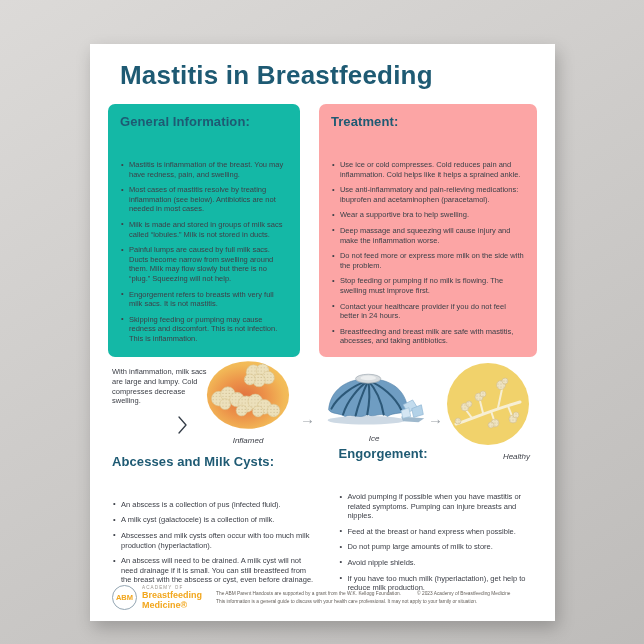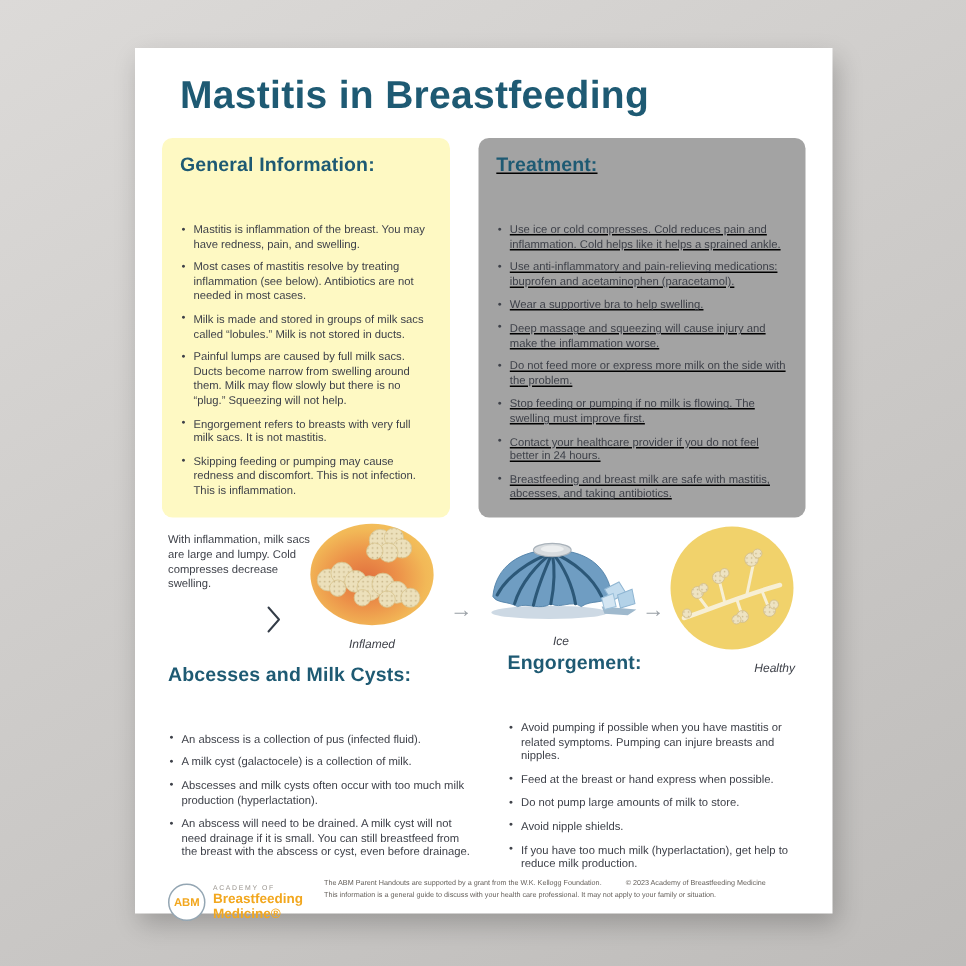--- a/index.html
+++ b/index.html
@@ -2,30 +2,30 @@
 <html><head>
 <meta charset="utf-8">
 <style>
   * { margin:0; padding:0; box-sizing:border-box; }
   html,body { width:644px; height:644px; }
   body { font-family:"Liberation Sans", sans-serif; -webkit-font-smoothing:antialiased; }
 
   .stage { position:relative; width:644px; height:644px;
            background:linear-gradient(150deg,#dcdad8 0%,#cecccA 45%,#bebcba 100%); overflow:hidden; }
 
-  .poster { position:absolute; left:90px; top:32px; width:465px; height:577px;
+  .poster { position:absolute; left:90px; top:44px; width:465px; height:577px;
             background:#ffffff; box-shadow:3px 7px 16px rgba(0,0,0,.22); }
 
   .title { position:absolute; left:30px; top:16px; font-size:26px; font-weight:bold;
            color:#1e5a73; letter-spacing:.2px; }
 
   .panels { position:absolute; left:18px; top:60px; width:429px; display:flex; gap:19px; }
   .panel { border-radius:7px; padding:10px 12px 8px 12px; height:253px; overflow:hidden; }
-  .panel-cream { width:203px; background:#fef9c3; }
-  .panel-blue  { width:231px; background:#a3a3a3;text-decoration:underline; }
+  .panel-cream { width:203px; background:#14b8a6; }
+  .panel-blue  { width:231px; background:#fca5a5; }
 
   h2 { font-size:13px; color:#1e5a73; font-weight:bold; margin-bottom:8px; letter-spacing:.1px; }
 
   ul { list-style:none;margin-top:31px; }
   li { position:relative; padding-left:9px; font-size:7.5px; line-height:1.28;
        color:#3e4149; margin-bottom:6px; }
   li::before { content:"•"; position:absolute; left:1px; top:-0.5px; color:#3e4149; }
 
   .illus { position:absolute; left:0; top:314px; width:465px; height:96px; }
   .illus-caption { position:absolute; left:22px; top:9px; width:96px;
@@ -38,21 +38,21 @@
   .fig-label { font-size:8px; font-style:italic; color:#3e4149; margin-top:2px; }
   .flow-arrow { position:absolute; top:52px; font-size:15px; color:#9aa0a6; }
   .arrow-1 { left:210px; }
   .arrow-2 { left:338px; }
 
   .bottom { position:absolute; left:22px; top:402px; width:425px; display:flex; gap:21px;align-items:center; }
   .col-abscess { width:212px; }
   .col-prevent { width:205px; }
 
   .pfooter { position:absolute; left:22px; top:541px; width:429px; display:flex; align-items:center; }
-  .logo { display:flex; align-items:center; gap:5px;margin-top:16px; }
+  .logo { display:flex; align-items:center; gap:5px; }
   .logo-circle { width:25px; height:25px; border:1.4px solid #94a6b3; border-radius:50%;
                  display:flex; align-items:center; justify-content:center;
                  font-size:7.5px; font-weight:bold; color:#f2a71e; background:#fff; }
   .logo-academy { font-size:4.6px; letter-spacing:1.1px; color:#9a958f; margin-bottom:1px; }
   .logo-brand { font-size:9px; font-weight:bold; color:#f2a71e; line-height:1.05; }
   .disclaimer { margin-left:14px; font-size:4.8px; line-height:1.5; color:#66615c; }
   .disc-row { display:flex; gap:16px; }
 </style>
 </head>
 <body>

